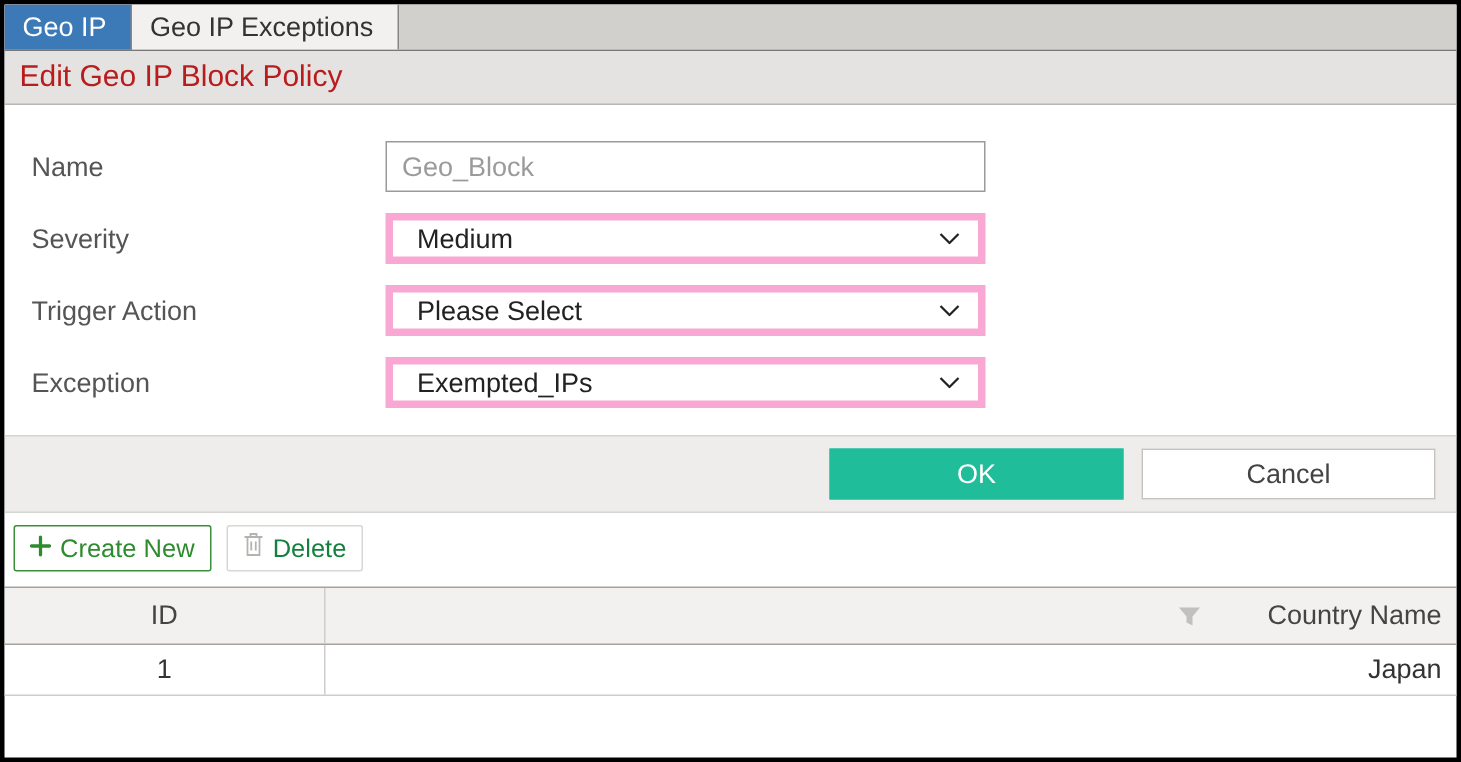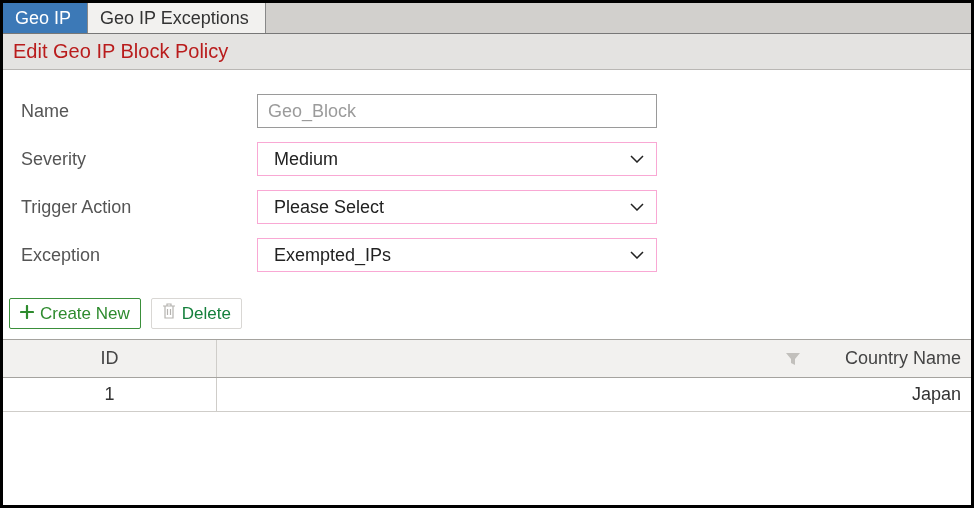--- a/index.html
+++ b/index.html
@@ -69,21 +69,21 @@
     height: 34px;
     border: 1px solid #9a9a9a;
     padding: 4px 10px;
     font-size: 18px;
     color: #9b9b9b;
     background: #fff;
   }
   .select-box {
     width: 400px;
     height: 34px;
-    border: 1px solid #f9a8d4;
+    border: 5px solid #f9a8d4;
     padding: 4px 12px 4px 16px;
     font-size: 18px;
     color: #222;
     display: flex;
     align-items: center;
     justify-content: space-between;
     cursor: pointer;
     background: #fff;
   }
   .select-caret svg { display: block; }
@@ -232,20 +232,28 @@
         <span>Exempted_IPs</span>
         <span class="select-caret">
           <svg width="14" height="8" viewBox="0 0 14 8">
               <path d="M1 1 L7 7 L13 1" fill="none" stroke="#222" stroke-width="1.5"></path>
             </svg>
         </span>
       </div>
     </div>
   </div>
 
+  <div class="button-bar">
+    <div class="btn btn-primary">
+      <span>OK</span>
+    </div>
+    <div class="btn btn-secondary">
+      <span>Cancel</span>
+    </div>
+  </div>
 
   <div class="toolbar">
     <div class="tool-btn tool-create">
       <span>
         <svg width="14" height="14" viewBox="0 0 14 14">
             <path d="M7 1 V13 M1 7 H13" stroke="#2e8b2e" stroke-width="2.2" stroke-linecap="round"></path>
           </svg>
       </span>
       <span>Create New</span>
     </div>

